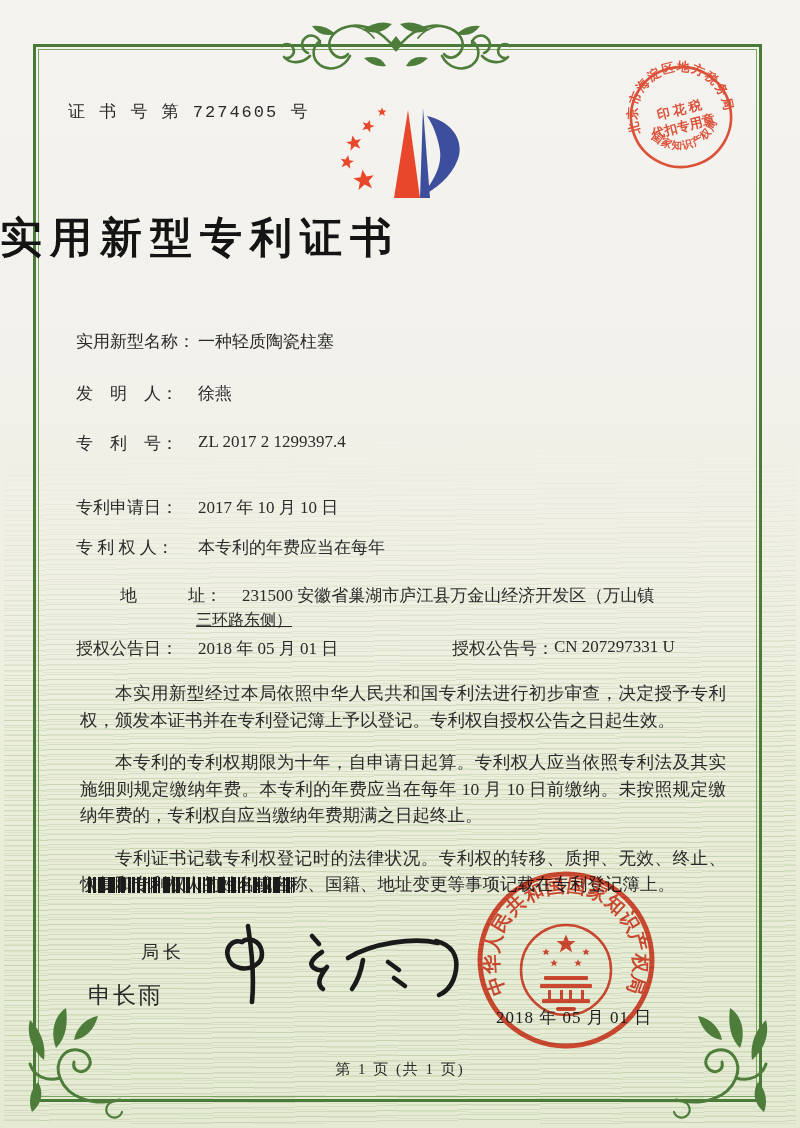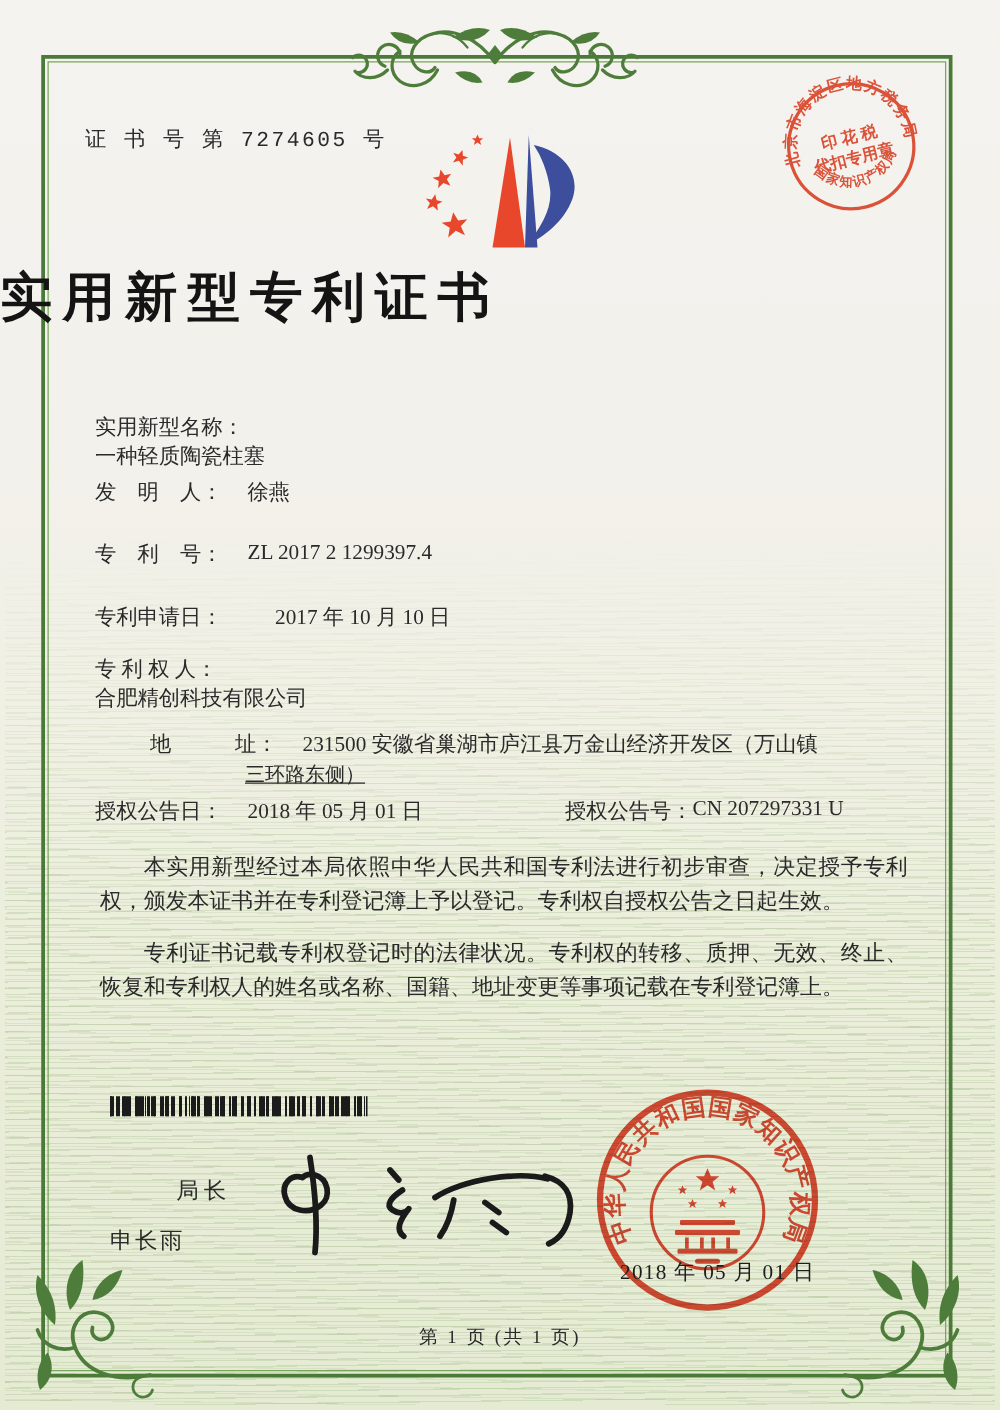--- a/index.html
+++ b/index.html
@@ -40,21 +40,21 @@
          text-align:justify;z-index:2;}
   .paras p{margin:16px;text-indent:2em;}
   .barcode{
     left:88px;top:877px;width:206px;height:16px;z-index:2;
     background:
       repeating-linear-gradient(90deg,#1b1b1b 0 2px,transparent 2px 5px),
       repeating-linear-gradient(90deg,#1b1b1b 0 1px,transparent 1px 7px),
       repeating-linear-gradient(90deg,#1b1b1b 0 3px,transparent 3px 11px);
   }
   .signer-title{left:95px;top:940px;font-size:18px;letter-spacing:4px;z-index:2;margin-left:46px;}
-  .signer-name{left:88px;top:980px;font-size:18px;letter-spacing:2px;z-index:2;}
+  .signer-name{left:88px;top:980px;font-size:23px;letter-spacing:2px;z-index:2;}
   .sig-svg{left:212px;top:912px;z-index:2;}
   .stamp{z-index:3;mix-blend-mode:multiply;opacity:.93;}
   .seal-date{left:496px;top:1006px;font-size:17px;letter-spacing:1px;color:#1d1d1d;z-index:4;}
   .footer{left:0;right:0;top:1060px;text-align:center;font-size:15px;letter-spacing:2px;z-index:2;}
   .orn{z-index:2;pointer-events:none;}
   svg text{font-family:"Liberation Serif","DejaVu Serif",serif;}
 </style>
 </head>
 <body>
 
@@ -146,57 +146,58 @@
     <text font-size="10.5" font-weight="700" letter-spacing="1">
       <textPath href="#taxArcBot" startOffset="50%" text-anchor="middle">国家知识产权局</textPath>
     </text>
     <text x="60" y="57" text-anchor="middle" font-size="13" font-weight="700">印 花 税</text>
     <text x="60" y="74" text-anchor="middle" font-size="13" font-weight="700">代扣专用章</text>
   </g>
 </svg>
 
 <div class="abs title">实用新型专利证书</div>
 
-<div class="abs fieldrow" style="top:330px;flex-direction:column;">
+<div class="abs fieldrow" style="top:330px;">
   <span class="lbl">实用新型名称：</span>
   <span>一种轻质陶瓷柱塞</span>
 </div>
 <div class="abs fieldrow" style="top:382px;justify-content:flex-end;">
   <span class="lbl">发　明　人：</span>
   <span>徐燕</span>
 </div>
 <div class="abs fieldrow" style="top:432px;font-family:Liberation Serif, serif;">
   <span class="lbl">专　利　号：</span>
   <span>ZL 2017 2 1299397.4</span>
 </div>
-<div class="abs fieldrow" style="top:482px;gap:22px;">
+<div class="abs fieldrow" style="top:496px;">
   <span class="lbl">专利申请日：</span>
   <span>2017 年 10 月 10 日</span>
 </div>
-<div class="abs fieldrow" style="top:524px;flex-direction:column;">
+<div class="abs fieldrow" style="top:536px;">
   <span class="lbl">专 利 权 人：</span>
-  <span>合肥精创科技有限公司</span>
+  <span>本专利的年费应当在每年</span>
 </div>
 <div class="abs fieldrow" style="top:584px;margin-left:44px;">
   <span class="lbl">地　　　址：</span>
   <span>231500 安徽省巢湖市庐江县万金山经济开发区（万山镇</span>
 </div>
 <div class="abs addr2" style="top:610px;">三环路东侧）</div>
 
 <div class="abs fieldrow" style="top:637px;">
   <span class="lbl">授权公告日：</span>
   <span>2018 年 05 月 01 日</span>
 </div>
 <div class="abs grant-right" style="top:637px;">
   <span>授权公告号：</span>
   <span>CN 207297331 U</span>
 </div>
 
 <div class="abs paras">
   <p>本实用新型经过本局依照中华人民共和国专利法进行初步审查，决定授予专利权，颁发本证书并在专利登记簿上予以登记。专利权自授权公告之日起生效。</p>
+  <p>本专利的专利权期限为十年，自申请日起算。专利权人应当依照专利法及其实施细则规定缴纳年费。本专利的年费应当在每年 10 月 10 日前缴纳。未按照规定缴纳年费的，专利权自应当缴纳年费期满之日起终止。</p>
   <p>专利证书记载专利权登记时的法律状况。专利权的转移、质押、无效、终止、恢复和专利权人的姓名或名称、国籍、地址变更等事项记载在专利登记簿上。</p>
 </div>
 
 <div class="abs barcode"></div>
 
 <div class="abs signer-title">局长</div>
 <div class="abs signer-name">申长雨</div>
 
 <svg class="abs sig-svg" width="264" height="96" viewBox="0 0 264 96">
   <g fill="none" stroke="#1a1a1a" stroke-width="4.6" stroke-linecap="round" stroke-linejoin="round">

